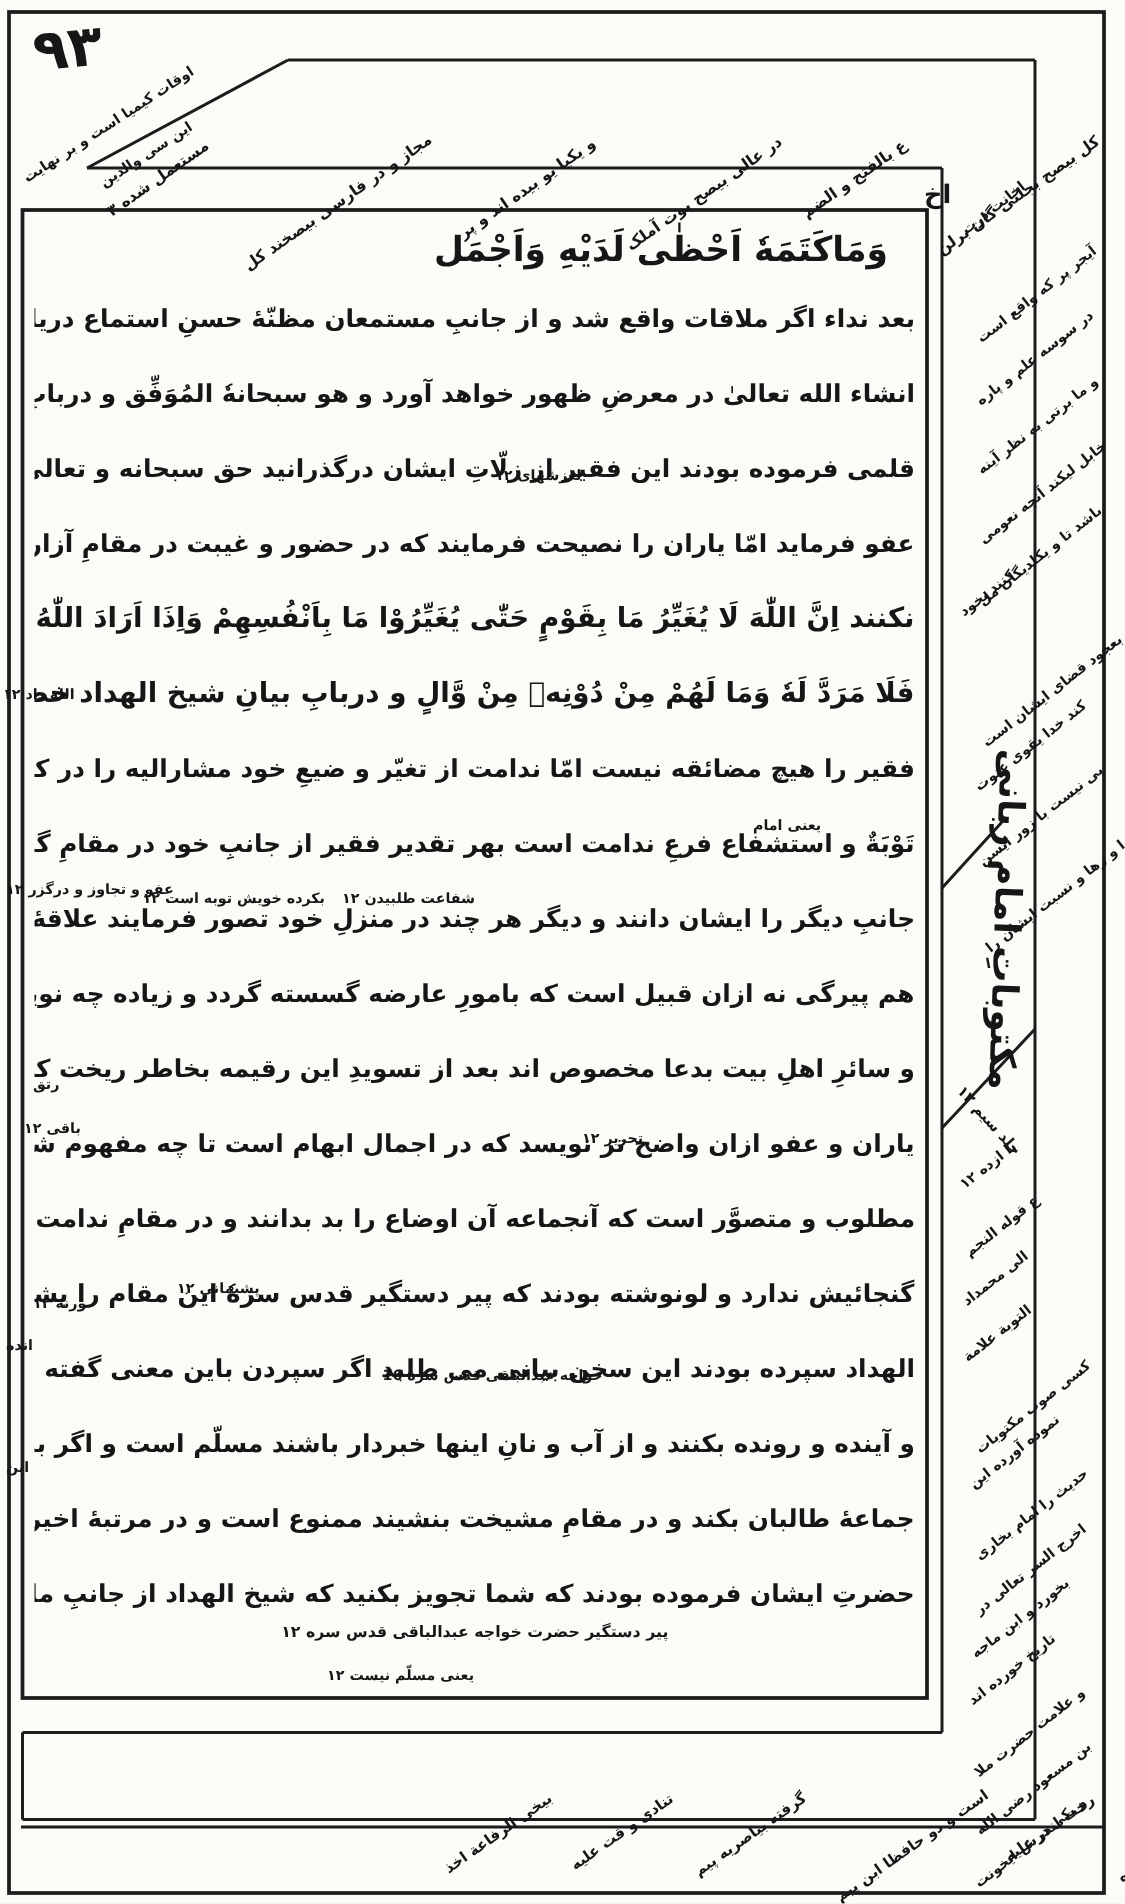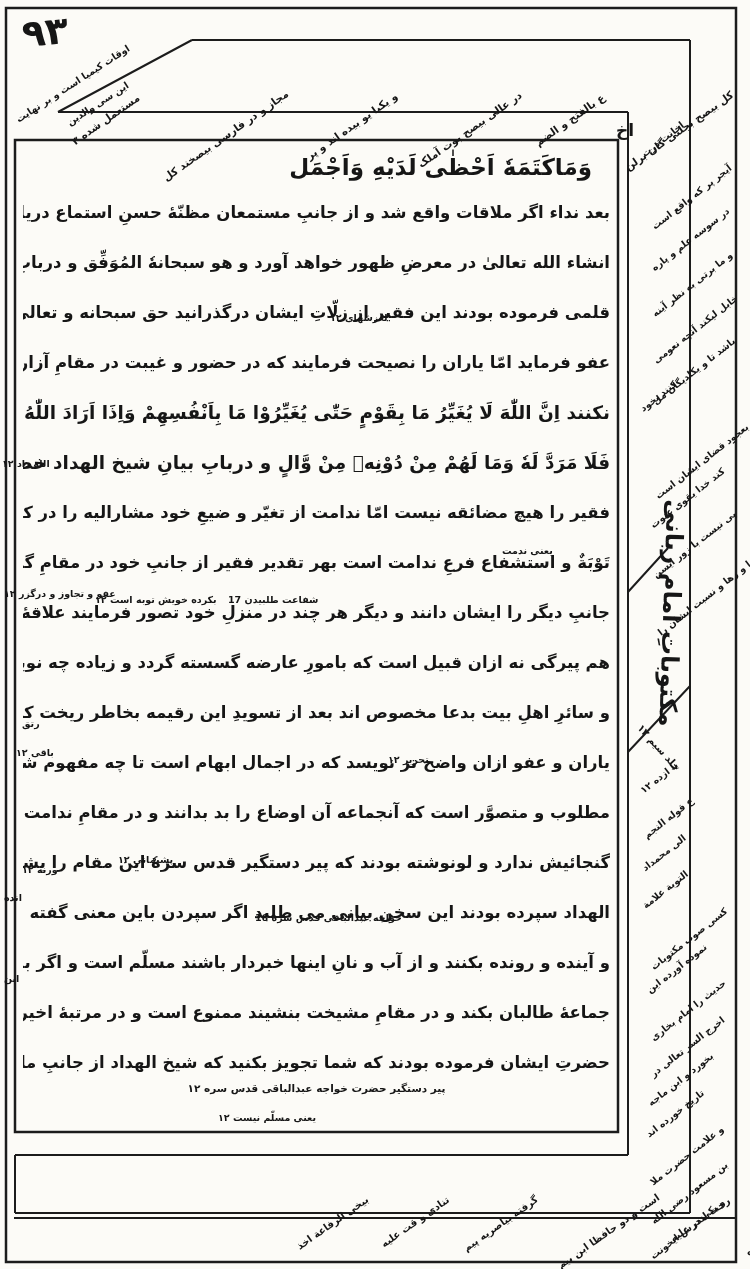--- a/index.html
+++ b/index.html
@@ -189,23 +189,23 @@
       <div class="snip">تنادی و قت علیه</div>
       <div class="snip">گرفته بیاصریه پیم</div>
       <div class="snip">است و دو حافظا ابن پیم</div>
       <div class="snip">رخت اندر علیه</div>
       <div class="snip">درفع الباری کا زرده</div>
     </div>
 
   <div id="gloss-layer">
       <div class="gloss" style="left: 330px; top: 312px;">لغزشهای ۱۲</div>
       <div class="gloss" style="left: 2px; top: 458px;">الله داد ۱۲</div>
-      <div class="gloss" style="left: 502px; top: 545px;">یعنی ندمت</div>
+      <div class="gloss" style="left: 502px; top: 545px;">یعنی امام</div>
       <div class="gloss" style="left: 95px; top: 594px;">بکرده خویش توبه است ۱۲</div>
-      <div class="gloss" style="left: 228px; top: 594px;">شفاعت طلبیدن 17</div>
+      <div class="gloss" style="left: 228px; top: 594px;">شفاعت طلبیدن ۱۲</div>
       <div class="gloss" style="left: 4px; top: 588px;">عفو و تجاوز و درگزر ۱۲</div>
       <div class="gloss" style="left: 388px; top: 754px;">تحریر ۱۲</div>
       <div class="gloss" style="left: 16px; top: 747px;">باقی ۱۲</div>
       <div class="gloss" style="left: 22px; top: 718px;">رتق</div>
       <div class="gloss" style="left: 118px; top: 854px;">پشیمانی ۱۲</div>
       <div class="gloss" style="left: 22px; top: 864px;">ورنه ۱۲</div>
       <div class="gloss" style="left: 255px; top: 912px;">خواجه عبدالباقی قدس سره 16</div>
       <div class="gloss" style="left: 218px; top: 1112px;">یعنی مسلّم نیست ۱۲</div>
       <div class="gloss" style="left: 4px; top: 892px;">انده</div>
       <div class="gloss" style="left: 4px; top: 973px;">ابن</div>

